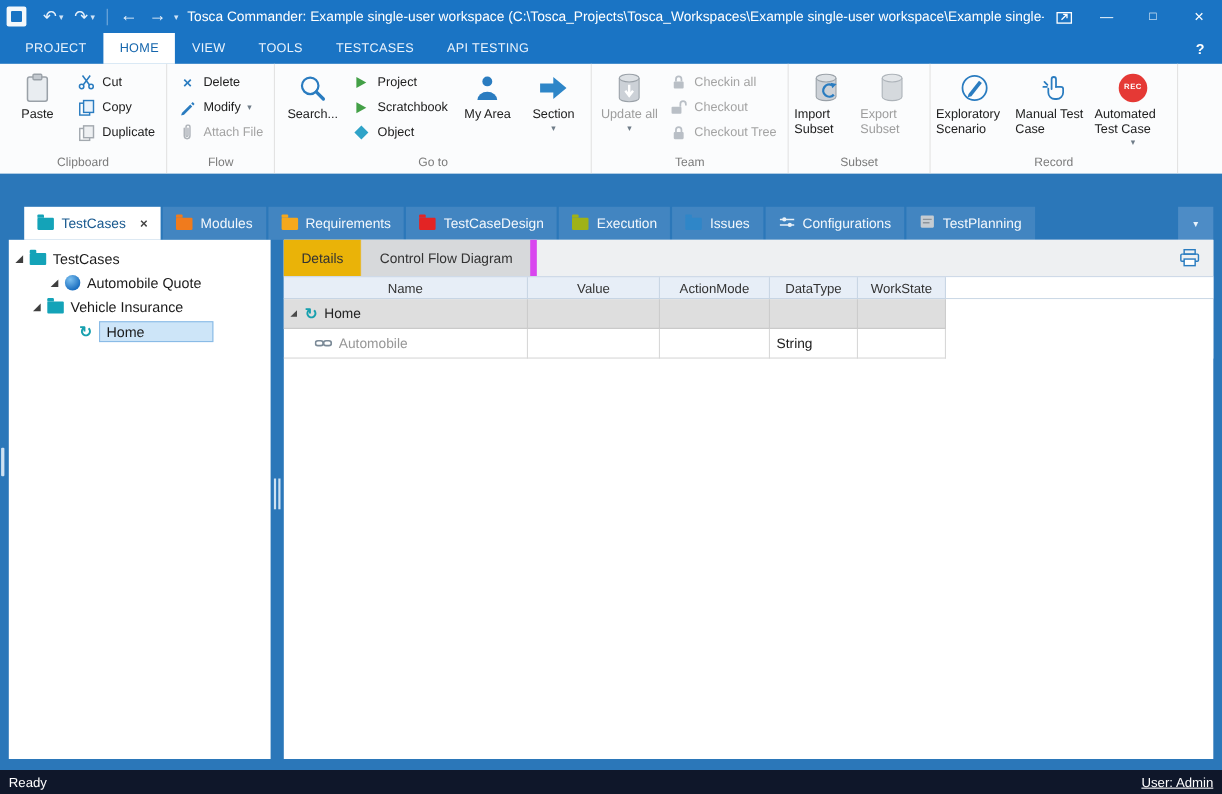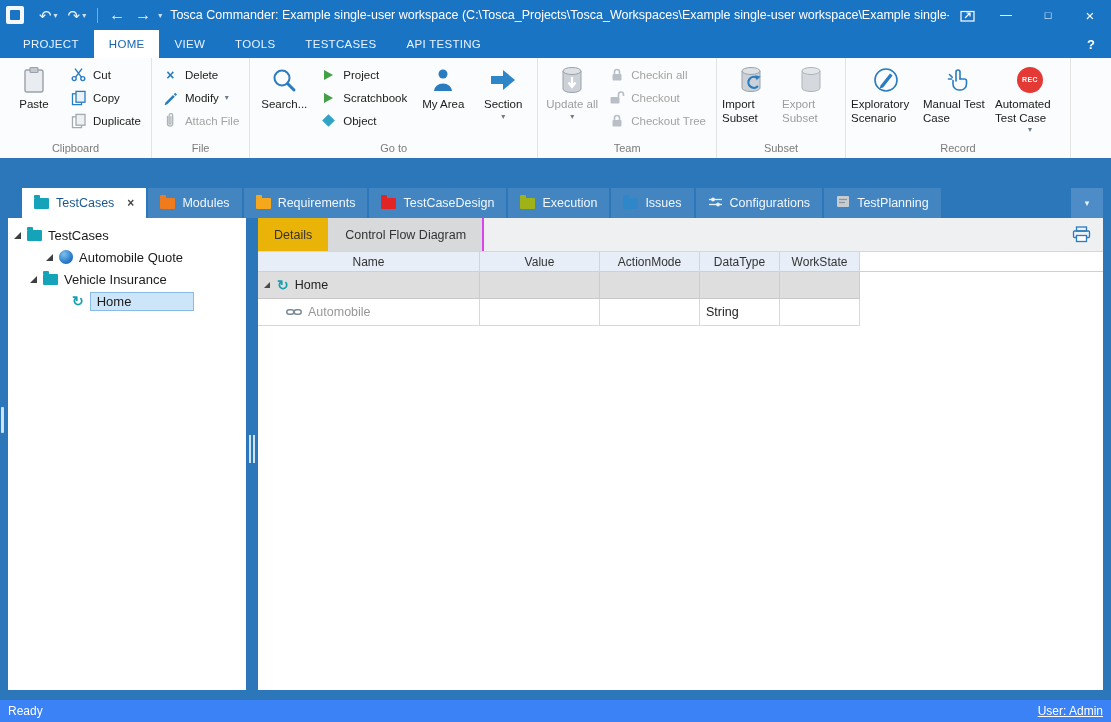--- a/index.html
+++ b/index.html
@@ -68,39 +68,39 @@
   .tsp { flex:0 0 auto; }
   .exp { width:0; height:0; border-left:7px solid transparent; border-bottom:7px solid #3f3f3f; margin-right:6px; flex:0 0 auto; }
   .ticon { margin-right:6px; display:flex; align-items:center; flex:0 0 auto; }
   .ball { width:14px; height:14px; border-radius:50%; background:radial-gradient(circle at 35% 30%, #7cc0f0, #1b6fc0 72%); }
   .refresh { color:#17a0ae; font-weight:bold; font-size:14px; line-height:1; }
   .tlabel.sel { background:#cde5f8; border:1px solid #8abbe6; padding:1px 6px; min-width:104px; }
 
   
   .details-panel { flex:1; background:#fff; display:flex; flex-direction:column; min-width:0; }
   .detail-tabs { height:33px; background:#eef0f2; display:flex; align-items:stretch; flex:0 0 auto; }
-  .dettab { display:flex; align-items:center; padding:0 16px; font-size:12.5px; color:#333; background:#d7d9db; border-right:2px solid #d946ef; }
+  .dettab { display:flex; align-items:center; padding:0 16px; font-size:12.5px; color:#333; background:#d7d9db; border-right:6px solid #d946ef; }
   .dettab.active { background:#eab308; border-right:1px solid #d6d8da; }
   .det-print { margin-left:auto; display:flex; align-items:center; padding-right:12px; }
 
   .grid { font-size:12.5px; color:#222; }
   .g-head { display:flex; height:21px; background:#e7eef7; border-top:1px solid #ccd8e6; border-bottom:1px solid #c4d2e2; font-size:12px; color:#333; }
   .gh { display:flex; align-items:center; justify-content:center; border-right:1px solid #c9d6e4; }
   .g-row { display:flex; height:27px; }
   .gc { display:flex; align-items:center; border-right:1px solid #d8d8d8; border-bottom:1px solid #d8d8d8; padding:0 6px; overflow:hidden; }
   .gc.gray { background:#dedede; border-right-color:#cccccc; border-bottom-color:#c8c8c8; }
   .c-name{width:222px;flex:0 0 auto}.c-value{width:120px;flex:0 0 auto}.c-action{width:100px;flex:0 0 auto}.c-dtype{width:80px;flex:0 0 auto}.c-wstate{width:80px;flex:0 0 auto}
   .c-fill{flex:1;border:none;background:#fff}
   .exp-g { width:0; height:0; border-left:6px solid transparent; border-bottom:6px solid #4a4a4a; margin-right:7px; flex:0 0 auto; }
   .gtext-gray { color:#979797; }
   .g-indent { width:22px; flex:0 0 auto; }
   .gicon { margin-right:6px; display:flex; align-items:center; flex:0 0 auto; }
 
   
-  .statusbar { height:22px; background:#3b82f6; display:flex; align-items:center; color:#fff; font-size:12px; padding:0 8px; flex:0 0 auto;gap:36px; }
+  .statusbar { height:22px; background:#0f172a; display:flex; align-items:center; color:#fff; font-size:12px; padding:0 8px; flex:0 0 auto;gap:36px; }
   .status-user { margin-left:auto; text-decoration:underline; }
 </style>
 </head>
 <body>
 
 <div class="window">
 
   <div class="titlebar">
     <span class="tb-appicon"></span>
     <span class="tb-btn">
@@ -218,21 +218,21 @@
           <div class="btn-sm disabled">
             <span class="sicon">
               <svg width="14" height="15" viewBox="0 0 14 15">
                   <path d="M4.5 3.5 v7 a2.6 2.6 0 0 0 5.2 0 v-8 a1.8 1.8 0 0 0 -3.6 0 v7.6 a0.9 0.9 0 0 0 1.8 0 v-6.6" fill="none" stroke="#aeb3b9" stroke-width="1.3" stroke-linecap="round"></path>
                 </svg>
             </span>
             <span>Attach File</span>
           </div>
         </div>
       </div>
-      <div class="rg-label">File</div>
+      <div class="rg-label">Flow</div>
     </div>
 
     <div class="rgroup">
       <div class="rg-content">
         <div class="btn-big">
           <span class="bicon">
             <svg width="26" height="26" viewBox="0 0 26 26">
                 <circle cx="11" cy="11" r="7.5" fill="none" stroke="#2a7cc0" stroke-width="2"></circle>
                 <line x1="16.5" y1="16.5" x2="23" y2="23" stroke="#2a7cc0" stroke-width="3" stroke-linecap="round"></line>
               </svg>

